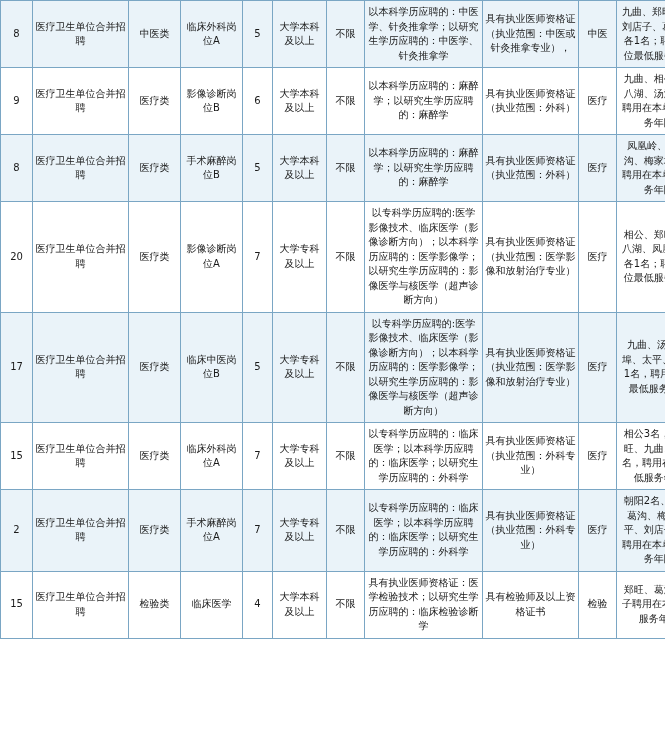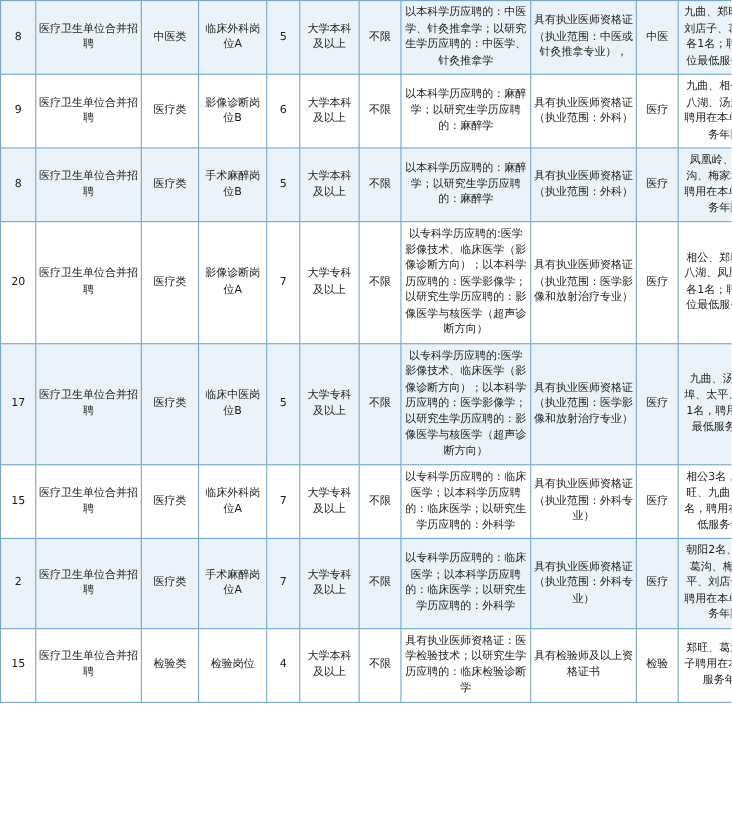--- a/index.html
+++ b/index.html
@@ -163,21 +163,21 @@
         <td>不限</td>
         <td class="major">以专科学历应聘的：临床医学；以本科学历应聘的：临床医学；以研究生学历应聘的：外科学</td>
         <td class="cert">具有执业医师资格证（执业范围：外科专业）</td>
         <td>医疗</td>
         <td class="other">朝阳2名、凤凰岭、葛沟、梅家埠、太平、刘店子各1名；聘用在本单位最低服务年限5年</td>
       </tr>
       <tr class="plain">
         <td class="no">15</td>
         <td>医疗卫生单位合并招聘</td>
         <td>检验类</td>
-        <td>检验岗位</td>
+        <td>临床医学</td>
         <td>4</td>
         <td>大学本科及以上</td>
         <td>不限</td>
         <td class="major">具有执业医师资格证：医学检验技术；以研究生学历应聘的：临床检验诊断学</td>
         <td class="cert">具有检验师及以上资格证书</td>
         <td>检验</td>
         <td class="other">郑旺、葛沟2、刘店子聘用在本单位最低服务年限5年</td>
       </tr>
     </tbody>
   </table>

